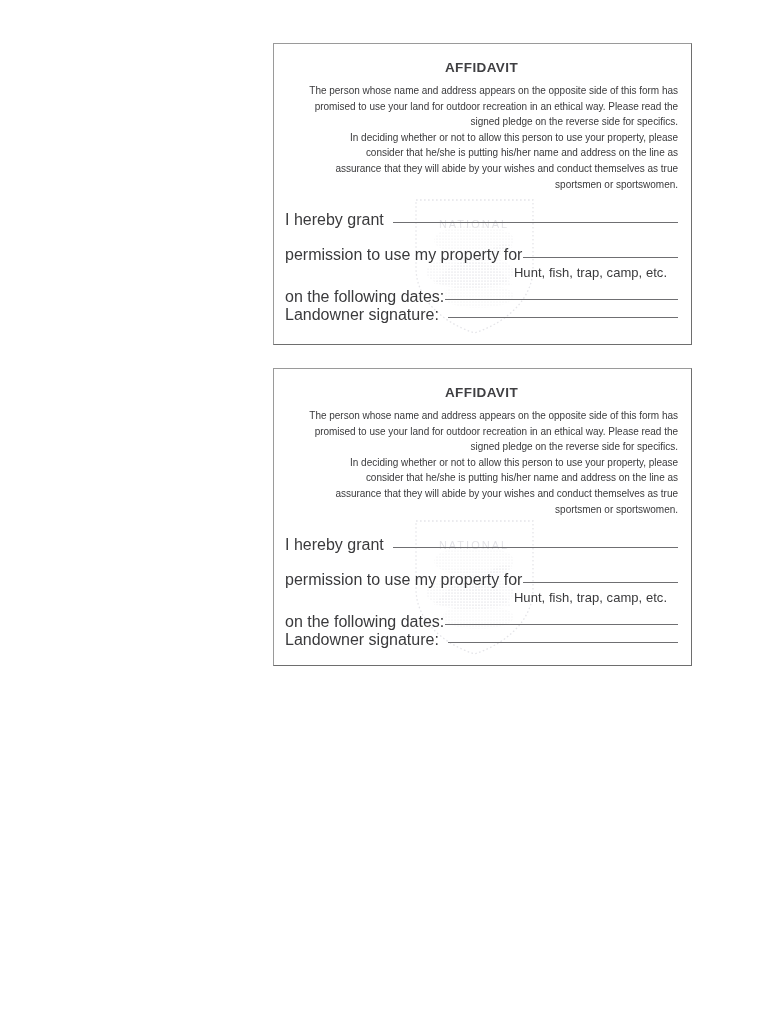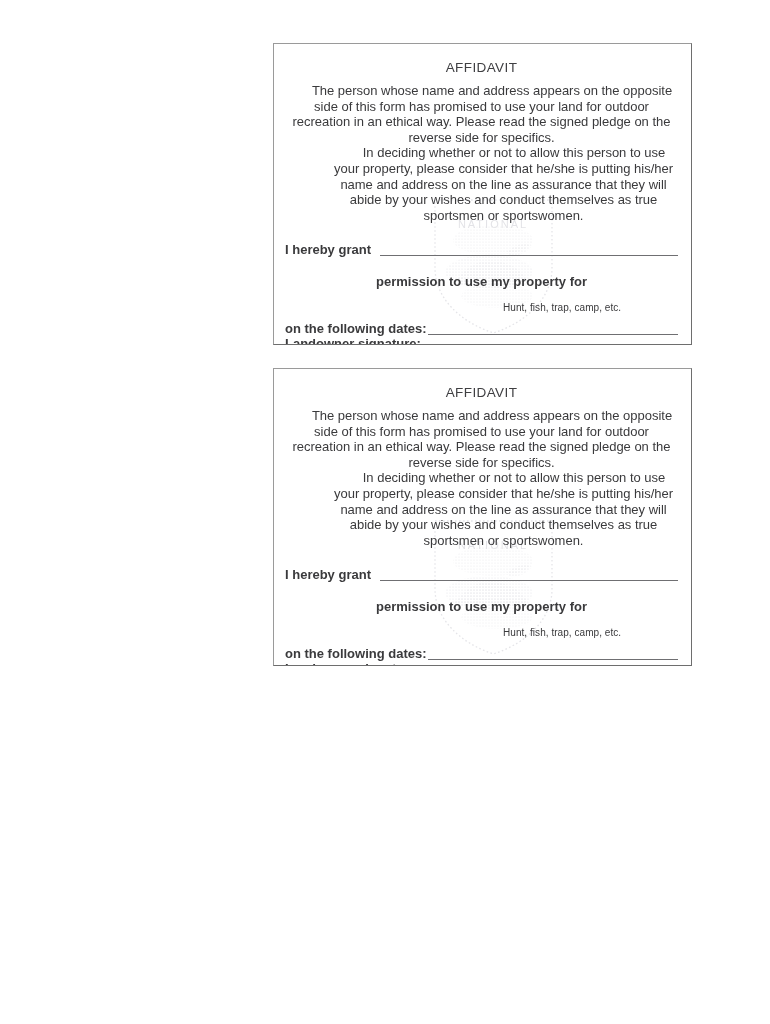--- a/index.html
+++ b/index.html
@@ -35,21 +35,21 @@
     border-bottom-color: #6e6e6e;
     background: #ffffff;
     overflow: hidden;
   }
   .affidavit.card-1 { top: 43px;  height: 302px; }
   .affidavit.card-2 { top: 368px; height: 298px; }
 
   
   .watermark {
     position: absolute;
-    left: 157px;
+    left: 138px;
     top: 152px;
     width: 125px;
     height: 140px;
     pointer-events: none;
     z-index: 0;
     opacity: 0.55;
     text-decoration: underline;
   }
   .card-2 .watermark { top: 148px; }
   .watermark svg { display: block; width: 100%; height: 100%; }
@@ -57,68 +57,67 @@
   
   .card-inner {
     position: relative;
     z-index: 1;
     padding: 12px 13px 0 11px;
   }
 
   .title {
     text-align: center;
     font-size: 13.5px;
-    font-weight: normal;
+    font-weight: bold;
     color: #3f3f42;
     letter-spacing: 0.4px;
     margin: 4px 0 8px 0;
   }
 
   .para {
-    font-size: 13px;
+    font-size: 10px;
     line-height: 15.6px;
     color: #3a3a3c;
     text-indent: 21px;
     margin: 0 0 0 0;
-    text-align: center;
+    text-align: right;
     letter-spacing: -0.02px;
   }
   .para + .para { margin-top: 0px; margin-left: 44px; }
 
   
   .fields {
     margin-top: 19px;
   }
   .row {
     display: flex;
-    align-items: center;
-    font-size: 13px;
+    align-items: flex-start;
+    font-size: 16px;
     color: #3a3a3c;
     white-space: nowrap;
-    font-weight: bold;
   }
   .row .label { flex: 0 0 auto; }
   .row .rule {
     flex: 1 1 auto;
     border-bottom: 1px solid #6f6f72;
     height: 11px;
     margin-left: 4px;
   }
   .row .rule.tight { margin-left: 1px; }
   .row .rule.gap   { margin-left: 9px; }
 
   .r-grant      { margin-bottom: 17px; }
-  .r-permission { margin-bottom: 1px; flex-direction: column; }
+  .r-permission { margin-bottom: 1px; }
   .r-dates      { }
   .r-signature  { margin-bottom: 10px; }
 
   .caption {
-    font-size: 10px;
+    font-size: 13px;
     color: #3a3a3c;
-    text-align: left;
+    text-align: center;
     padding-left: 218px;
     margin-bottom: 8px;
     letter-spacing: 0.05px;
   }
 </style>
 </head>
 <body>
 
 <div class="page">
 

